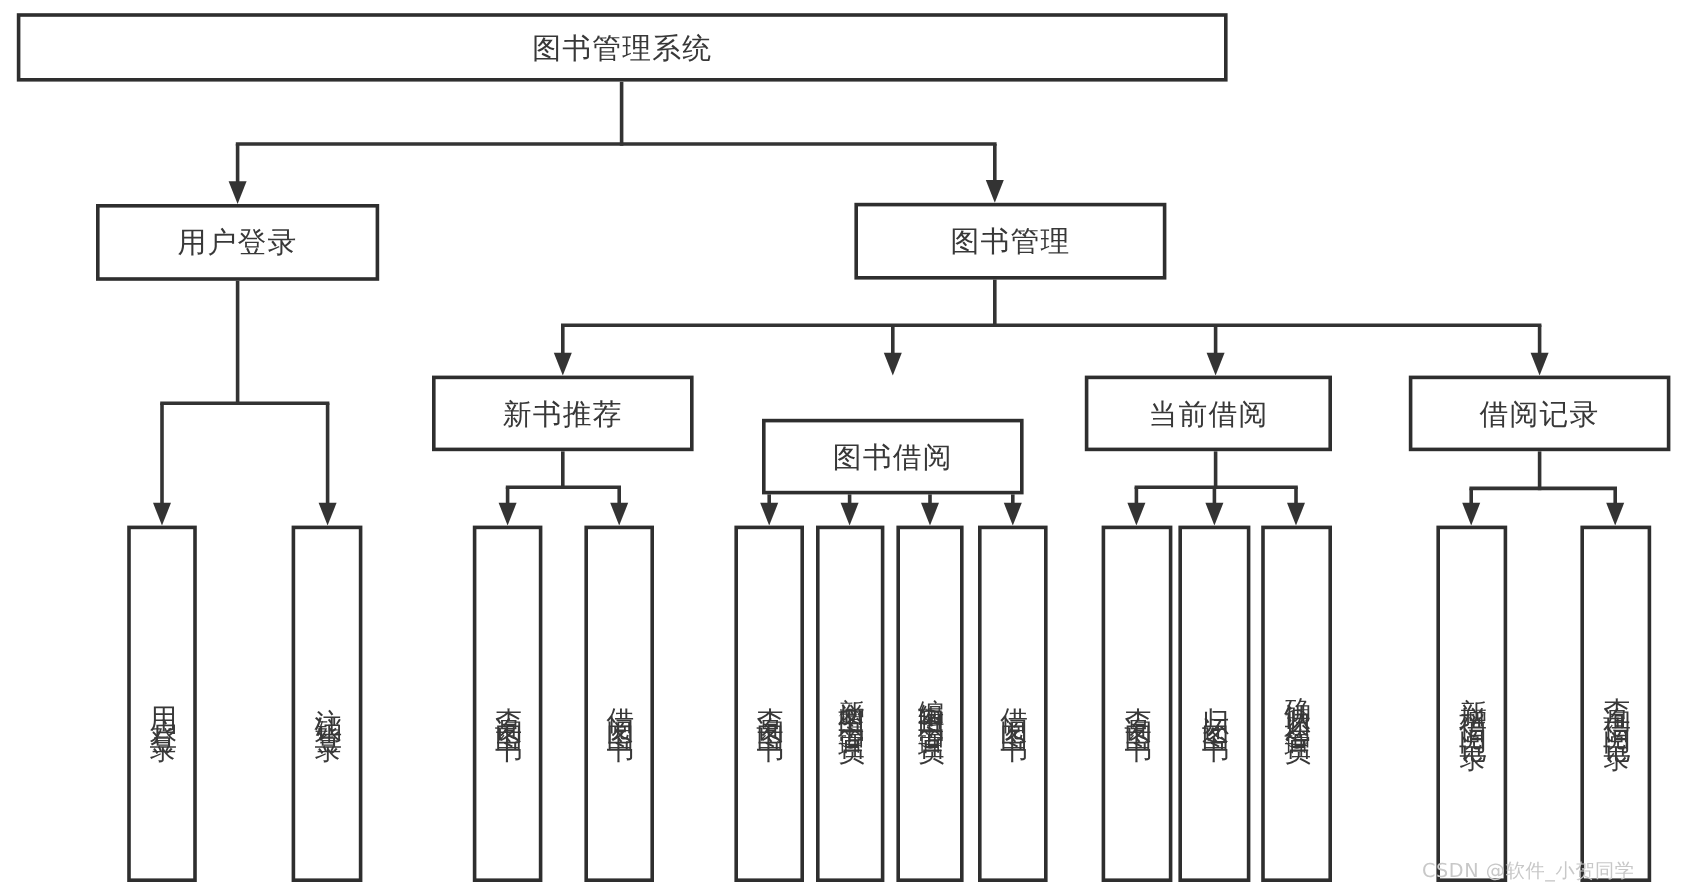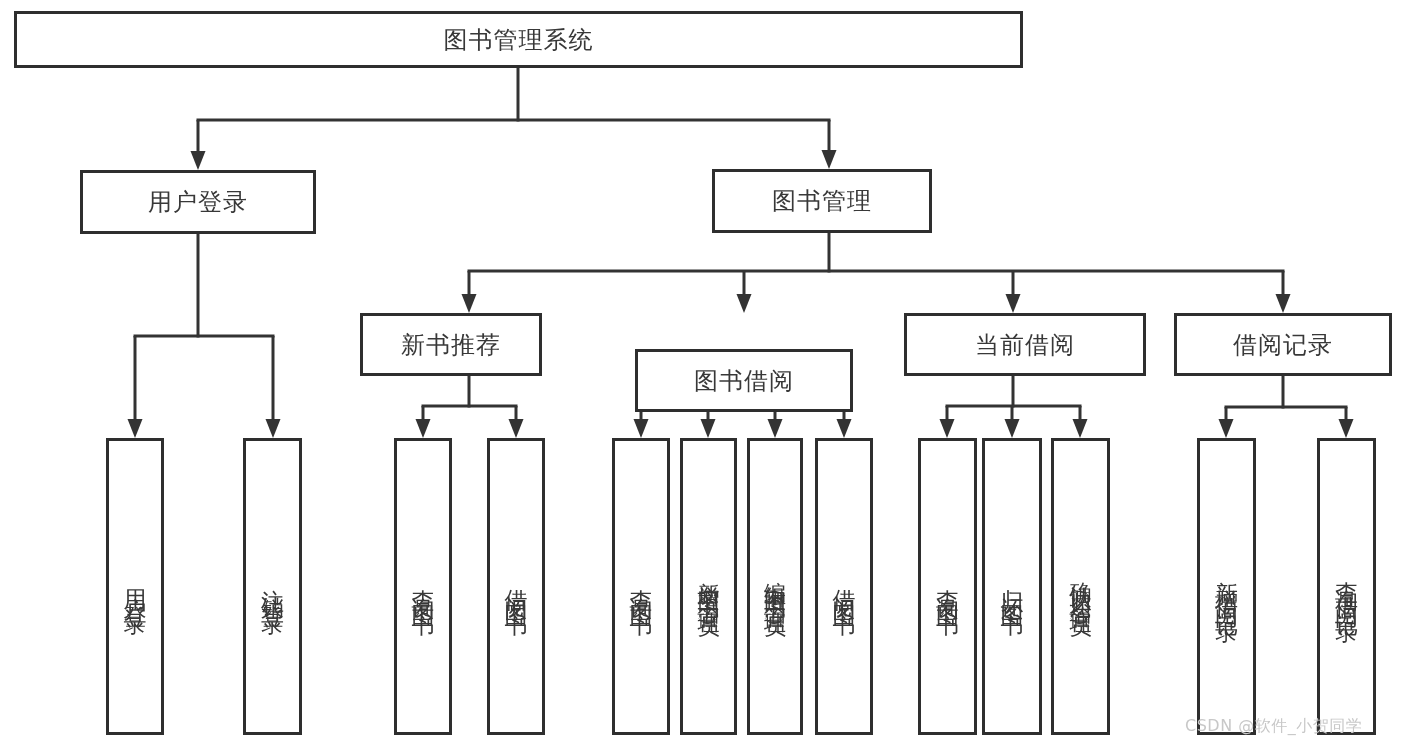--- a/index.html
+++ b/index.html
@@ -130,31 +130,31 @@
     </g>
   </svg>
 
   <div class="box hbox" style="left:14px;top:11px;width:1009px;height:57px;">
     <span>图书管理系统</span>
   </div>
 
   <div class="box hbox" style="left:80px;top:170px;width:236px;height:64px;">
     <span>用户登录</span>
   </div>
-  <div class="box hbox" style="left:712px;top:169px;width:220px;height:64px;">
+  <div class="box hbox" style="left:712px;top:169px;width:260px;height:64px;">
     <span>图书管理</span>
   </div>
 
-  <div class="box hbox" style="left:360px;top:313px;width:182px;height:63px;">
+  <div class="box hbox" style="left:360px;top:313px;width:218px;height:63px;">
     <span>新书推荐</span>
   </div>
   <div class="box hbox" style="left:635px;top:313px;width:218px;height:63px;margin-top:36px;">
     <span>图书借阅</span>
   </div>
-  <div class="box hbox" style="left:904px;top:313px;width:242px;height:63px;">
+  <div class="box hbox" style="left:904px;top:313px;width:206px;height:63px;">
     <span>当前借阅</span>
   </div>
   <div class="box hbox" style="left:1174px;top:313px;width:218px;height:63px;">
     <span>借阅记录</span>
   </div>
 
   <div class="box leaf" style="left:106px;width:58px;">
     <span class="vtext">用户登录</span>
   </div>
   <div class="box leaf" style="left:243px;width:59px;">

